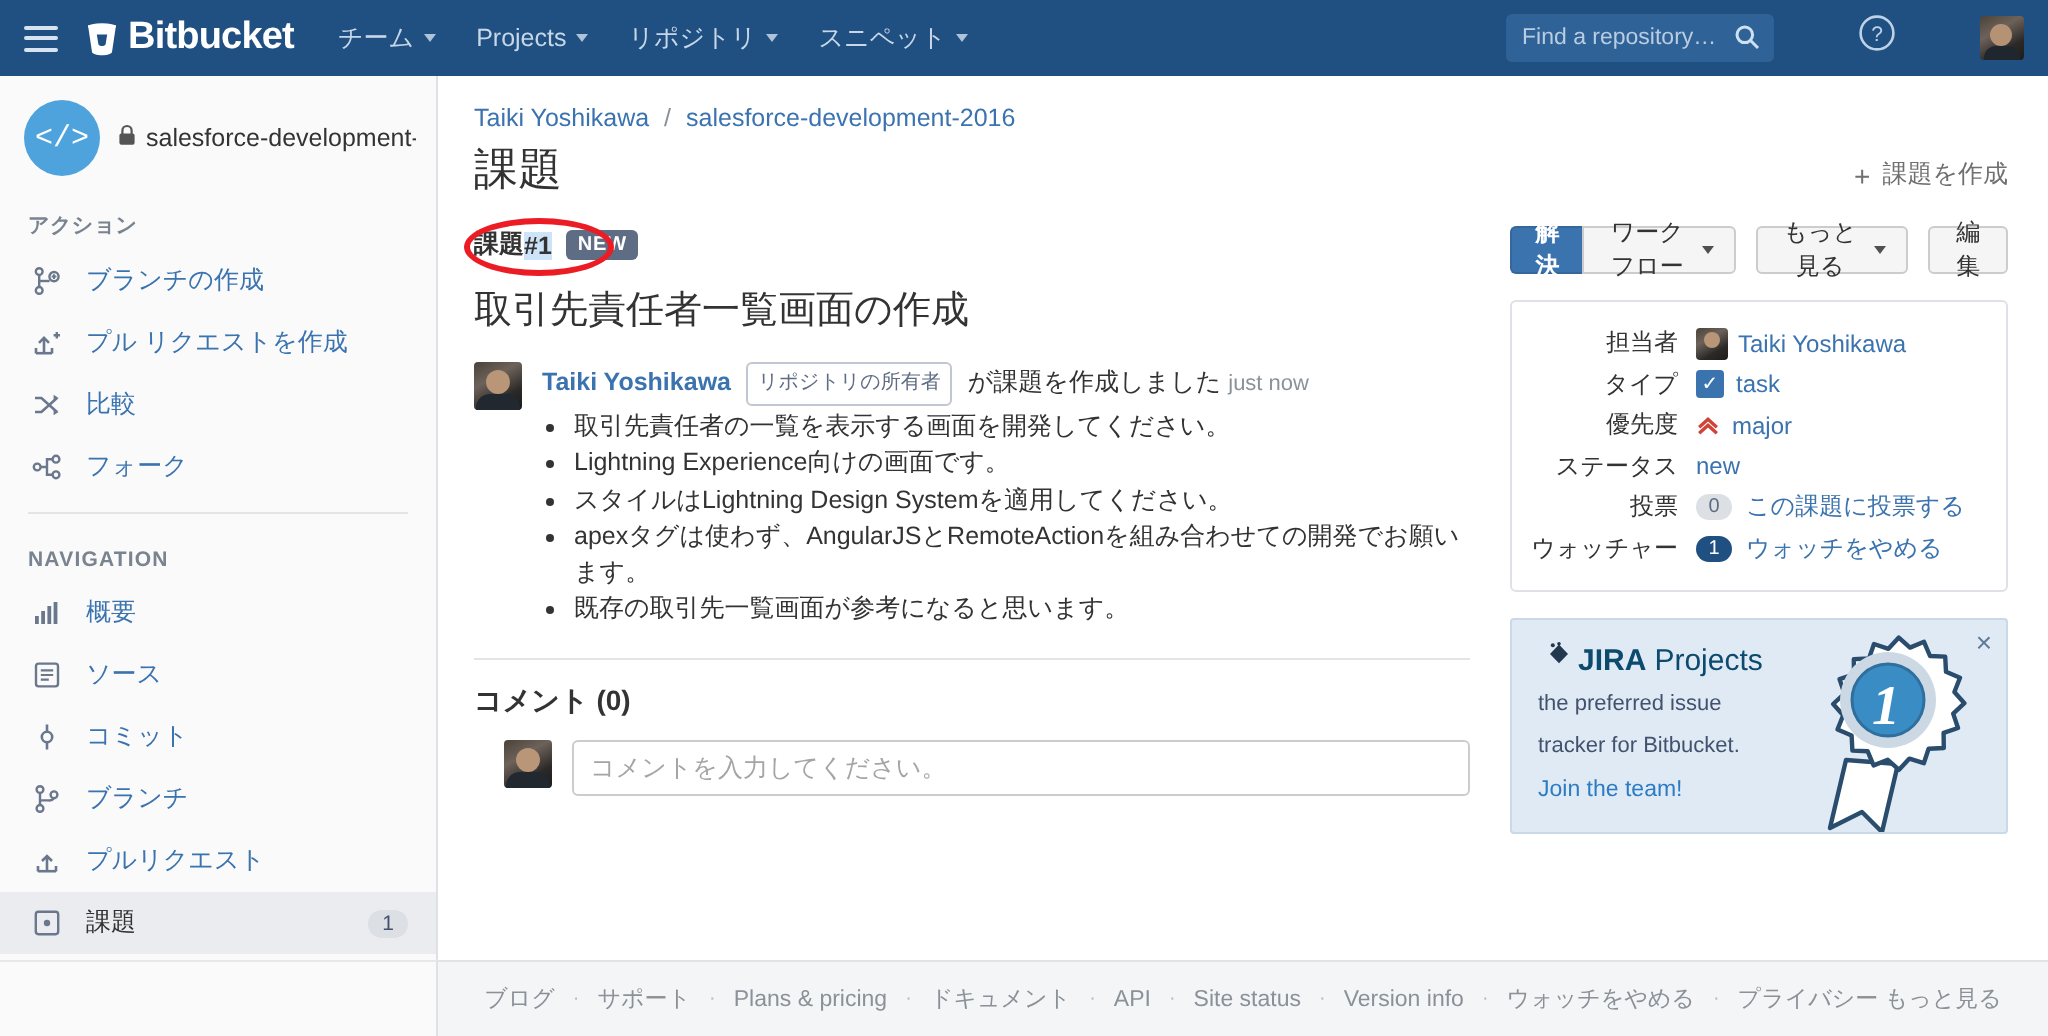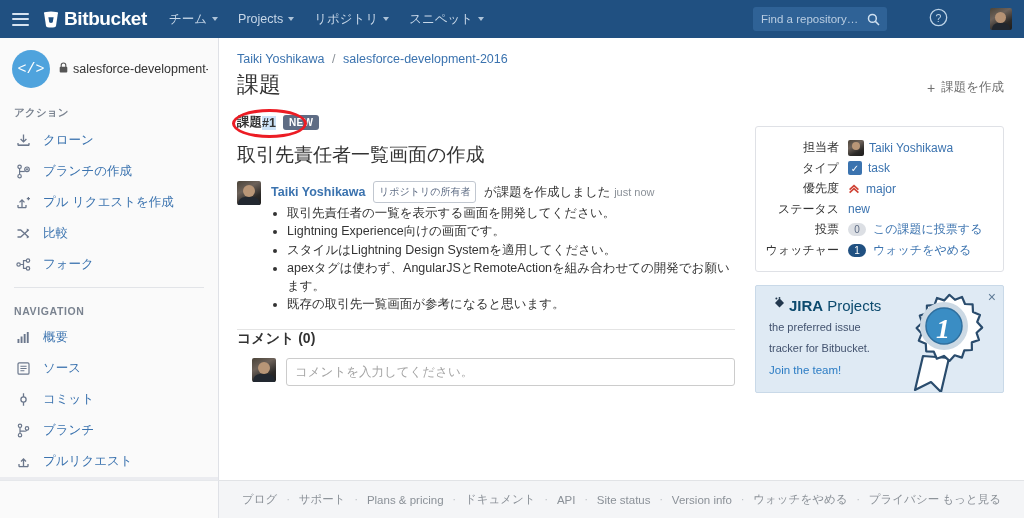--- a/index.html
+++ b/index.html
@@ -159,21 +159,21 @@
   .owner-tag {
     display: inline-block; border: 1px solid #c1c7d0; border-radius: 3px;
     color: #5e6c84; font-size: 10px; padding: 1px 5px; margin: 0 4px;
     vertical-align: 1px;
   }
   .timestamp { color: #8b9198; font-size: 11px; }
   .desc-list { margin: 2px 0 0 16px; }
   .desc-list li { font-size: 12.5px; color: #333; line-height: 17.5px; margin: 1px 0; }
   .hr { height: 1px; background: #e4e4e4; margin-top: 14px; }
 
-  .comments-title { font-size: 14px; color: #333; font-weight: bold; margin-top: 0; }
+  .comments-title { font-size: 14px; color: #333; font-weight: bold; margin-top: 12px; }
   .comment-row { display: flex; margin-top: 10px; padding-left: 15px; }
   .comment-box {
     margin-left: 10px; flex: 1; height: 28px;
     border: 1px solid #ccc; border-radius: 3px;
     background: #fff; padding: 5px 8px; font-size: 12.5px;
     color: #a5a5a5; position: relative;
   }
   .comment-box .resize-grip {
     position: absolute; right: 2px; bottom: 1px; width: 8px; height: 8px;
   }
@@ -319,30 +319,20 @@
           <path d="M2.2 5V3.3a2.3 2.3 0 0 1 4.6 0V5" fill="none" stroke="#555" stroke-width="1.1"></path>
           <rect x="0.7" y="4.8" width="7.6" height="5.6" rx="1" fill="#555"></rect>
         </svg>
       </span>
       <span>salesforce-development-2...</span>
     </div>
   </div>
 
   <div class="sec-title">アクション</div>
 
-  <div class="sb-item">
-    <span class="sb-ico">
-      <svg width="15" height="15" viewBox="0 0 15 15">
-        <path d="M7.5 1.5v7.2M4.6 6l2.9 2.9L10.4 6" fill="none" stroke="#6b778c" stroke-width="1.3"></path>
-        <path d="M2 12.2h11" stroke="#6b778c" stroke-width="1.6"></path>
-        <path d="M2 10v2.4M13 10v2.4" stroke="#6b778c" stroke-width="1.3"></path>
-      </svg>
-    </span>
-    <span class="sb-label">クローン</span>
-  </div>
 
   <div class="sb-item">
     <span class="sb-ico">
       <svg width="15" height="15" viewBox="0 0 15 15">
         <circle cx="3.6" cy="2.8" r="1.7" fill="none" stroke="#6b778c" stroke-width="1.2"></circle>
         <circle cx="3.6" cy="12.2" r="1.7" fill="none" stroke="#6b778c" stroke-width="1.2"></circle>
         <path d="M3.6 4.5v6" stroke="#6b778c" stroke-width="1.2"></path>
         <path d="M3.6 7.5h5.2" fill="none" stroke="#6b778c" stroke-width="1.2"></path>
         <circle cx="11" cy="5.3" r="2.3" fill="none" stroke="#6b778c" stroke-width="1.2"></circle>
         <path d="M11 4.1v2.4M9.8 5.3h2.4" stroke="#6b778c" stroke-width="1"></path>
@@ -520,20 +510,34 @@
       <div class="comments-title">コメント (0)</div>
 
       <div class="comment-row">
         <div class="avatar-sm"></div>
         <div class="comment-box">コメントを入力してください。<span class="resize-grip"></span></div>
       </div>
     </div>
 
     <div class="issue-right">
 
+      <div class="act-buttons">
+        <div class="btn-group">
+          <button class="btn primary">解決</button>
+          <button class="btn">
+            <span>ワークフロー</span>
+            <i class="caret"></i>
+          </button>
+        </div>
+        <button class="btn mr10">
+          <span>もっと見る</span>
+          <i class="caret"></i>
+        </button>
+        <button class="btn">編集</button>
+      </div>
 
       <div class="info-card">
         <div class="info-row">
           <span class="info-label">担当者</span>
           <span class="info-value">
             <span class="mini-avatar"></span>
             <span>Taiki Yoshikawa</span>
           </span>
         </div>
         <div class="info-row">

